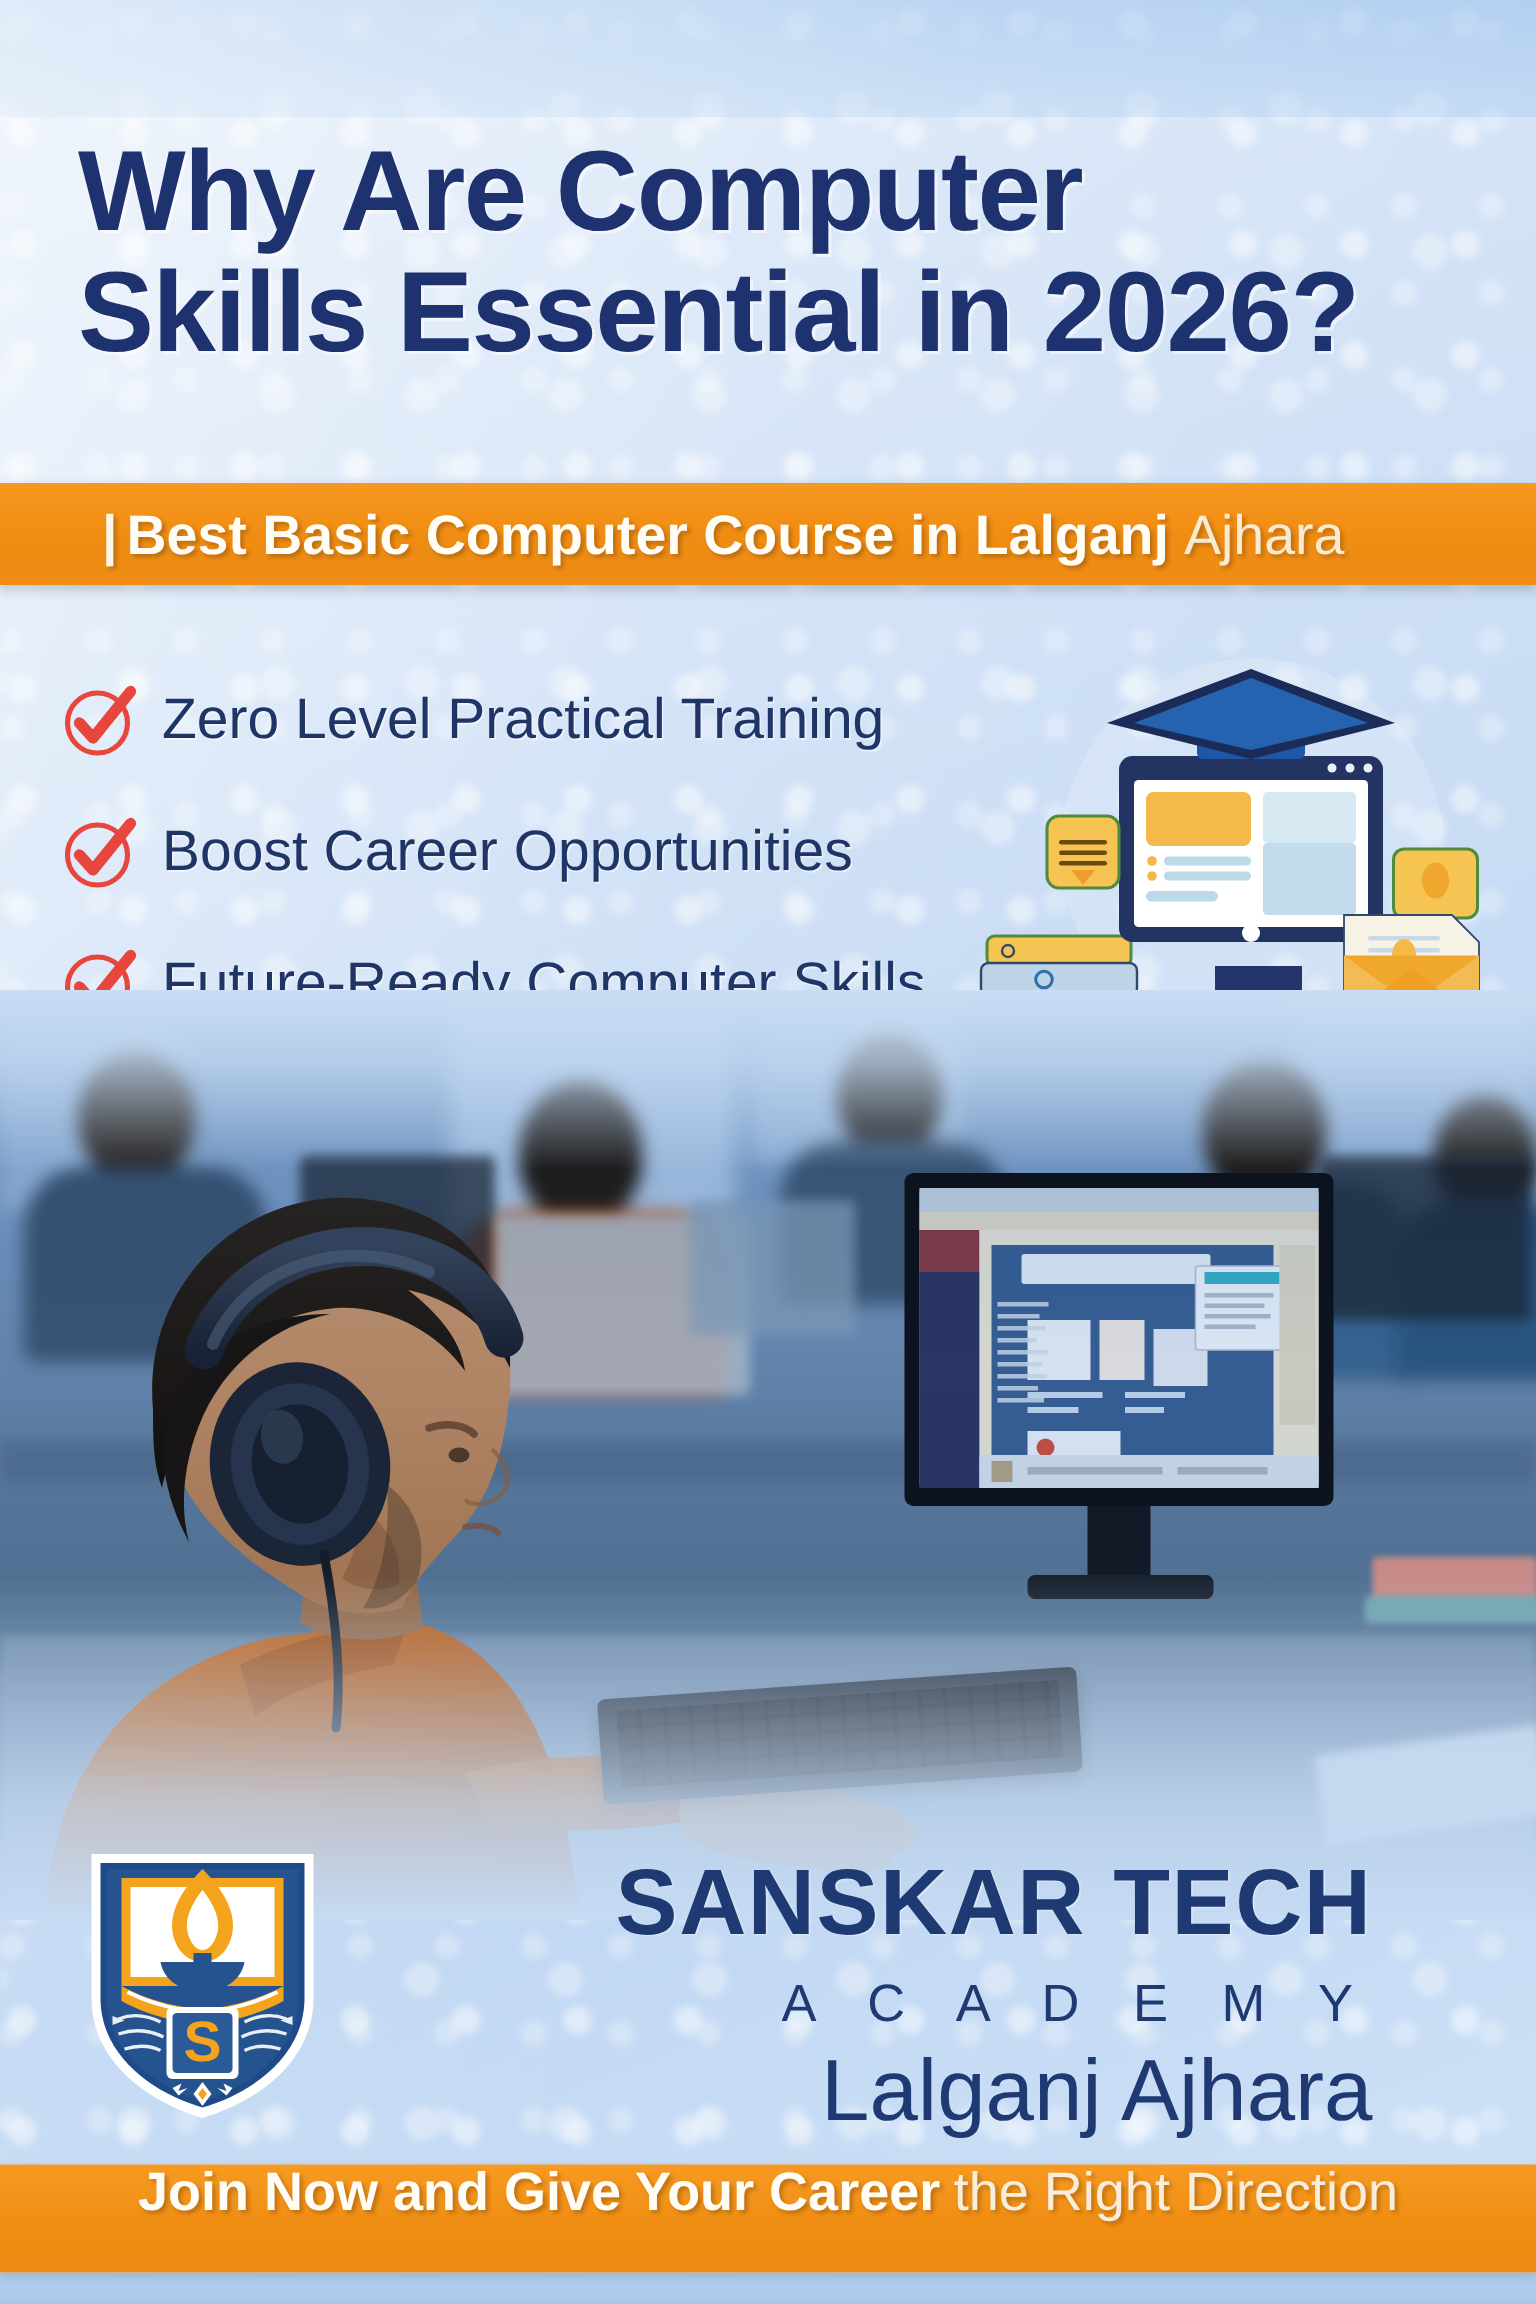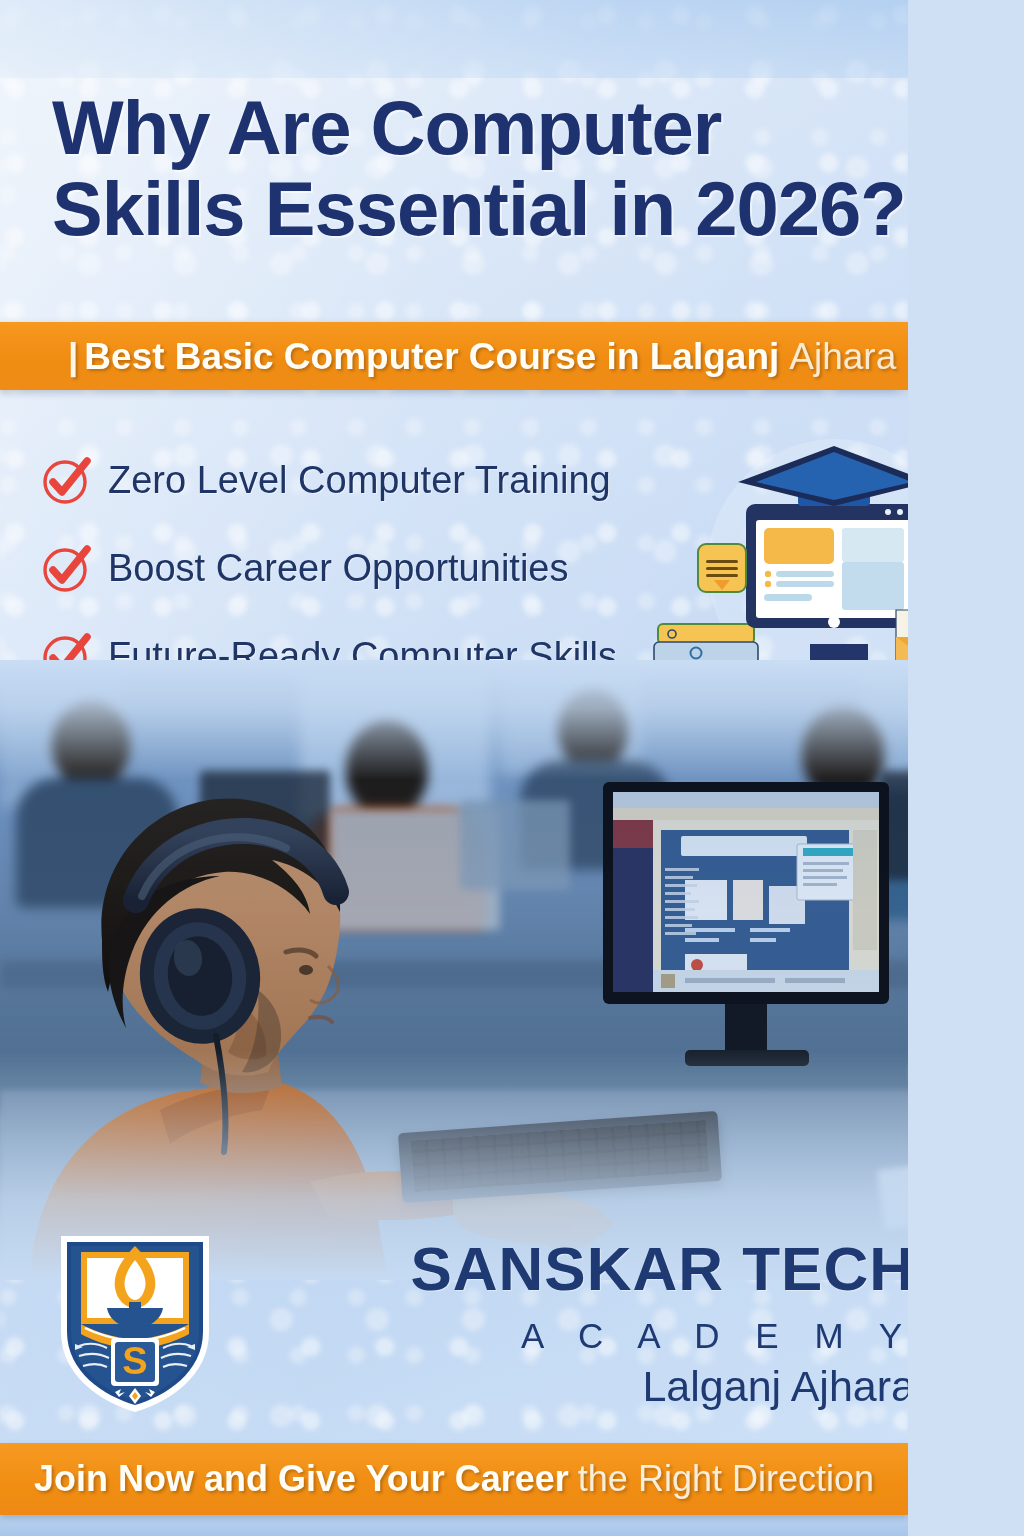--- a/index.html
+++ b/index.html
@@ -5,21 +5,21 @@
   * { margin:0; padding:0; box-sizing:border-box; }
   html,body { width:1024px; height:1536px; }
   body {
     font-family:"Liberation Sans", sans-serif;
     background:#cfe0f5;
     overflow:hidden;
   }
 
   .poster {
     position:relative;
-    width:908px; height:1536px;
+    width:1024px; height:1536px;
     overflow:hidden;
     background:linear-gradient(160deg,#dfeaf8 0%,#cfe0f6 35%,#bfd6f2 70%,#cfe2f7 100%);
     text-decoration:underline;
   }
 
   
   .bg-dots{
     position:absolute; inset:0;
     background-image:
       radial-gradient(circle at 20% 20%, rgba(255,255,255,.55) 0 9px, transparent 10px),
@@ -129,27 +129,27 @@
   
   .logo{ position:absolute; left:45px; top:1228px; width:180px; height:190px; z-index:60; }
   .brand{
     position:absolute; left:225px; top:1238px; width:690px; z-index:60;
     text-align:right; color:#1f3a73;
   }
   .brand .b1{ font-size:62px; font-weight:bold; letter-spacing:1px; line-height:1;
               text-shadow:1px 1px 1px rgba(255,255,255,.45); }
   .brand .b2{ font-size:35px; font-weight:normal; letter-spacing:13px; line-height:1;
               margin-top:18px; padding-left:13px; }
-  .brand .b3{ font-size:43px; font-weight:normal; line-height:1; margin-top:12px; }
+  .brand .b3{ font-size:58px; font-weight:normal; line-height:1; margin-top:12px; }
 
   
   .ctabar{
     position:absolute; left:0; top:1443px; width:100%; height:72px; z-index:70;
     background:linear-gradient(180deg,#f79a22 0%,#f08d12 60%,#ee8a14 100%);
-    display:flex; align-items:center; justify-content:center;
+    display:flex; align-items:flex-start; justify-content:center;
     box-shadow:0 3px 6px rgba(60,80,110,.25);
   }
   .ctabar-inner{
     font-size:36px; line-height:1; white-space:nowrap;
     text-shadow:2px 2px 3px rgba(120,70,10,.45);
   }
   .cta-strong{ color:#fffdf6; font-weight:bold; }
   .cta-light{ color:#f9eedb; font-weight:normal; margin-left:9px; }
   .cta-strip{
     position:absolute; left:0; top:1515px; width:100%; height:21px; z-index:69;
@@ -178,21 +178,21 @@
 
   <div class="bullets">
 
     <div class="bullet">
       <span class="chk">
         <svg viewBox="0 0 52 52" width="52" height="52">
           <circle cx="25" cy="28" r="20" fill="none" stroke="#e8453c" stroke-width="3.4"></circle>
           <path d="M13 28 L22 38 L47 7" fill="none" stroke="#e8453c" stroke-width="7.5" stroke-linecap="round" stroke-linejoin="round"></path>
         </svg>
       </span>
-      <span class="btxt">Zero Level Computer Training</span>
+      <span class="btxt">Zero Level Practical Training</span>
     </div>
 
     <div class="bullet">
       <span class="chk">
         <svg viewBox="0 0 52 52" width="52" height="52">
           <circle cx="25" cy="28" r="20" fill="none" stroke="#e8453c" stroke-width="3.4"></circle>
           <path d="M13 28 L22 38 L47 7" fill="none" stroke="#e8453c" stroke-width="7.5" stroke-linecap="round" stroke-linejoin="round"></path>
         </svg>
       </span>
       <span class="btxt">Boost Career Opportunities</span>

